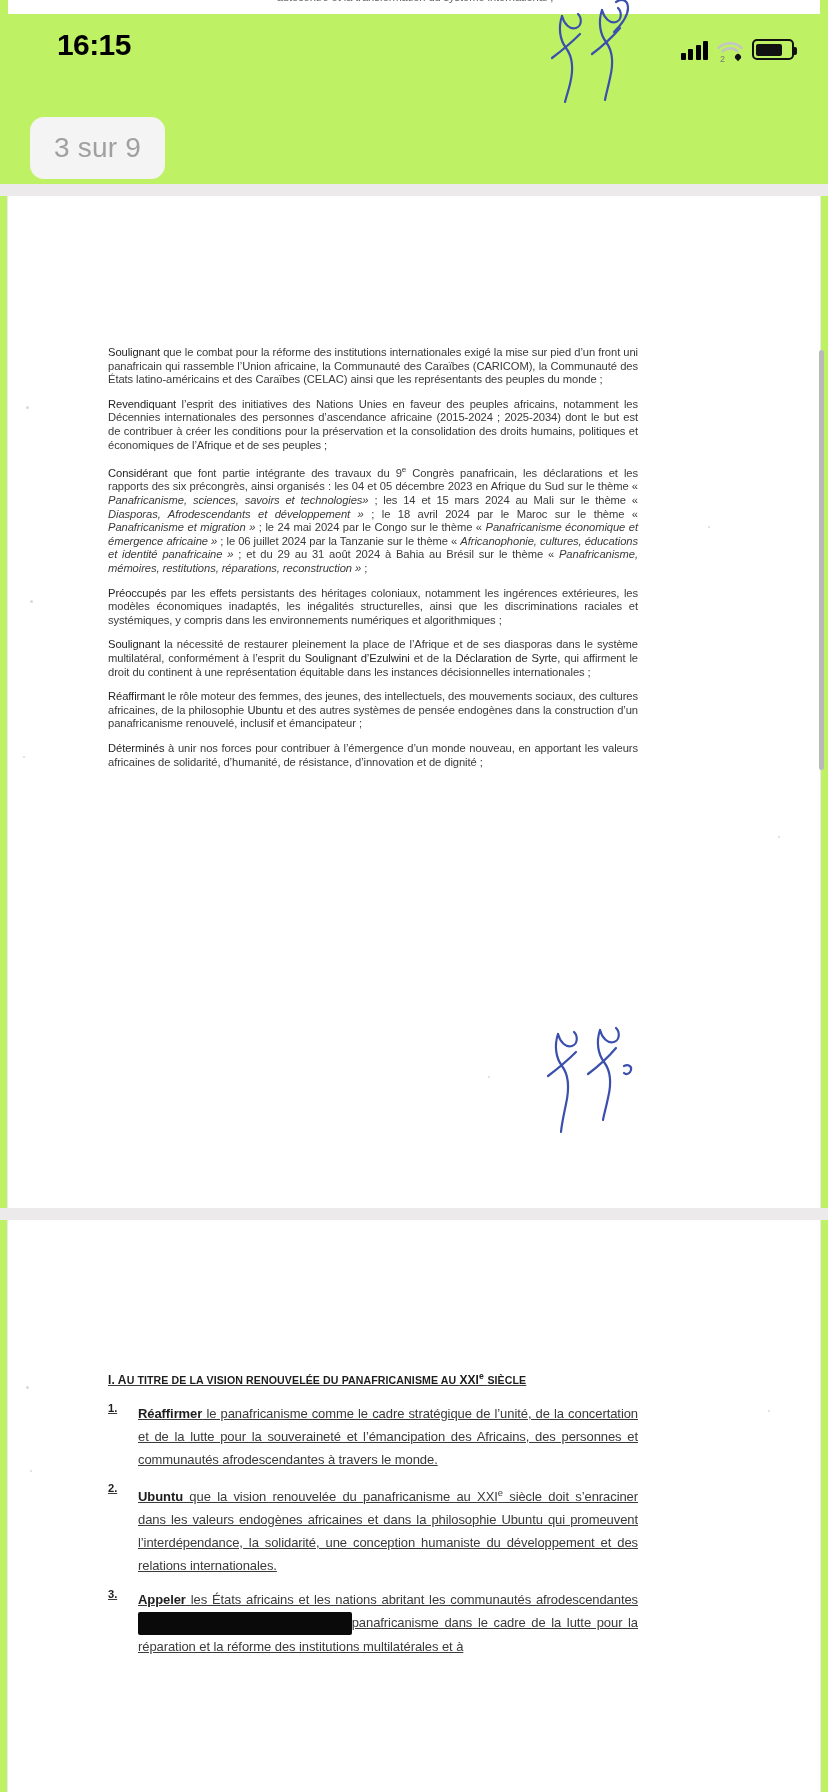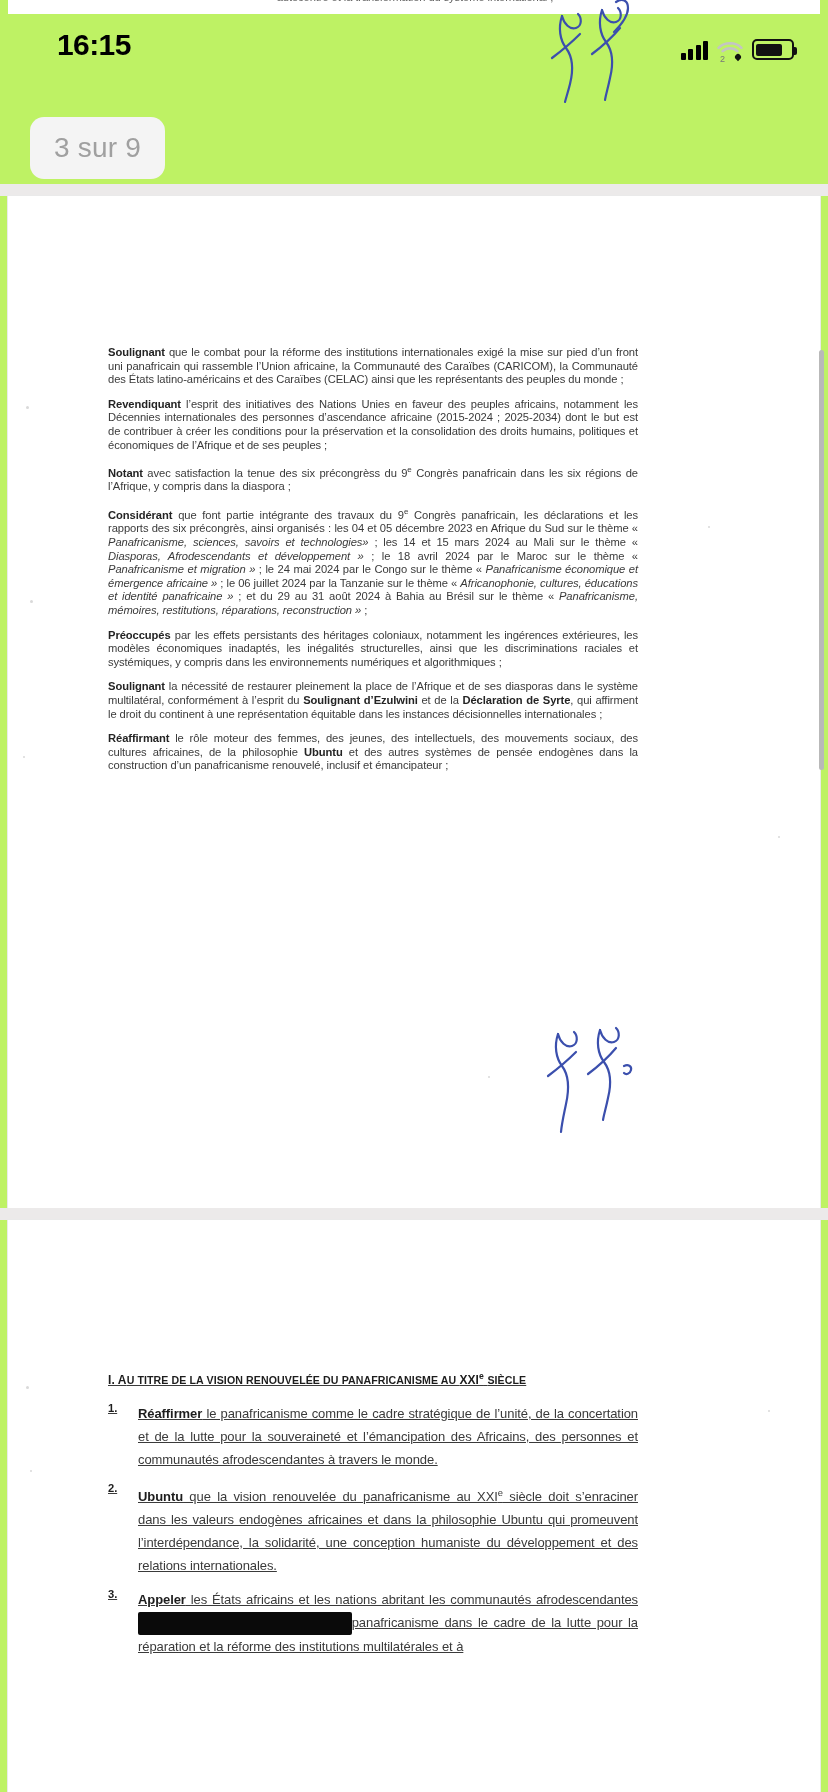--- a/index.html
+++ b/index.html
@@ -147,21 +147,21 @@
     left:100px;
     width:530px;
     color:#3a3a3a;
     font-size:11.2px;
     line-height:13.6px;
     text-align:justify;
     letter-spacing:-0.08px;
   }
   #doc1 { top:150px; }
   .para { margin-bottom:11px; }
-  .para b { font-weight:700; color:#242424; }
+  .para b { font-weight:400; color:#242424; }
   .para i { font-style:italic; }
 
   
   #doc2 { top:150px;text-decoration:underline; }
   .section-title {
     font-size:12px;
     font-weight:700;
     color:#1d1d1d;
     margin-bottom:14px;
     letter-spacing:0.1px;
@@ -264,25 +264,25 @@
   </div>
 
   <div id="page-pill">
     <span>3 sur 9</span>
   </div>
 
   <div class="scan-page" id="scan-page-1">
     <div class="doc-body" id="doc1">
         <div class="para"><b>Soulignant</b> que le combat pour la réforme des institutions internationales exigé la mise sur pied d’un front uni panafricain qui rassemble l’Union africaine, la Communauté des Caraïbes (CARICOM), la Communauté des États latino-américains et des Caraïbes (CELAC) ainsi que les représentants des peuples du monde ;</div>
         <div class="para"><b>Revendiquant</b> l’esprit des initiatives des Nations Unies en faveur des peuples africains, notamment les Décennies internationales des personnes d’ascendance africaine (2015-2024 ; 2025-2034) dont le but est de contribuer à créer les conditions pour la préservation et la consolidation des droits humains, politiques et économiques de l’Afrique et de ses peuples ;</div>
-        <div class="para"><b>Notant</b> avec satisfaction la tenue des six précongrèss du 9<sup style="font-size:.72em">e</sup> Congrès panafricain dans les six régions de l’Afrique, y compris dans la diaspora ;</div>
         <div class="para"><b>Considérant</b> que font partie intégrante des travaux du 9<sup style="font-size:.72em">e</sup> Congrès panafricain, les déclarations et les rapports des six précongrès, ainsi organisés : les 04 et 05 décembre 2023 en Afrique du Sud sur le thème « <i>Panafricanisme, sciences, savoirs et technologies»</i> ; les 14 et 15 mars 2024 au Mali sur le thème « <i>Diasporas, Afrodescendants et développement »</i> ; le 18 avril 2024 par le Maroc sur le thème « <i>Panafricanisme et migration »</i> ; le 24 mai 2024 par le Congo sur le thème « <i>Panafricanisme économique et émergence africaine »</i> ; le 06 juillet 2024 par la Tanzanie sur le thème « <i>Africanophonie, cultures, éducations et identité panafricaine »</i> ; et du 29 au 31 août 2024 à Bahia au Brésil sur le thème « <i>Panafricanisme, mémoires, restitutions, réparations, reconstruction »</i> ;</div>
         <div class="para"><b>Préoccupés</b> par les effets persistants des héritages coloniaux, notamment les ingérences extérieures, les modèles économiques inadaptés, les inégalités structurelles, ainsi que les discriminations raciales et systémiques, y compris dans les environnements numériques et algorithmiques ;</div>
         <div class="para"><b>Soulignant</b> la nécessité de restaurer pleinement la place de l’Afrique et de ses diasporas dans le système multilatéral, conformément à l’esprit du <b>Soulignant d’Ezulwini</b> et de la <b>Déclaration de Syrte</b>, qui affirment le droit du continent à une représentation équitable dans les instances décisionnelles internationales ;</div>
         <div class="para"><b>Réaffirmant</b> le rôle moteur des femmes, des jeunes, des intellectuels, des mouvements sociaux, des cultures africaines, de la philosophie <b>Ubuntu</b> et des autres systèmes de pensée endogènes dans la construction d’un panafricanisme renouvelé, inclusif et émancipateur ;</div>
+        <div class="para"><b>Déterminés</b> à unir nos forces pour contribuer à l’émergence d’un monde nouveau, en apportant les valeurs africaines de solidarité, d’humanité, de résistance, d’innovation et de dignité ;</div>
       </div>
 
     <span class="speck" style="left:18px;  top:210px; width:3px; height:3px;"></span>
     <span class="speck" style="left:22px;  top:404px; width:3px; height:3px;"></span>
     <span class="speck" style="left:15px;  top:560px; width:2px; height:2px;"></span>
     <span class="speck" style="left:700px; top:330px; width:2px; height:2px;"></span>
     <span class="speck" style="left:770px; top:640px; width:2px; height:2px;"></span>
     <span class="speck" style="left:480px; top:880px; width:2px; height:2px;"></span>
   </div>
 

